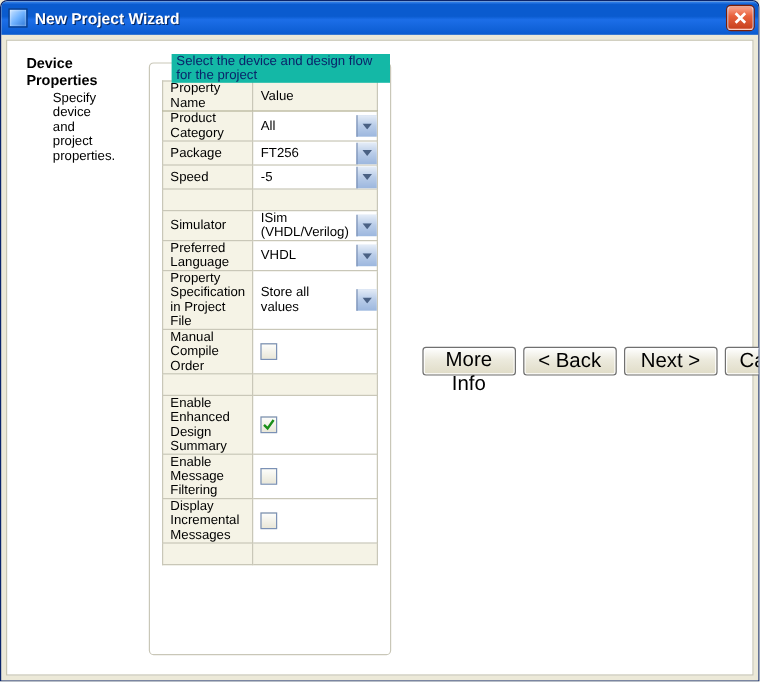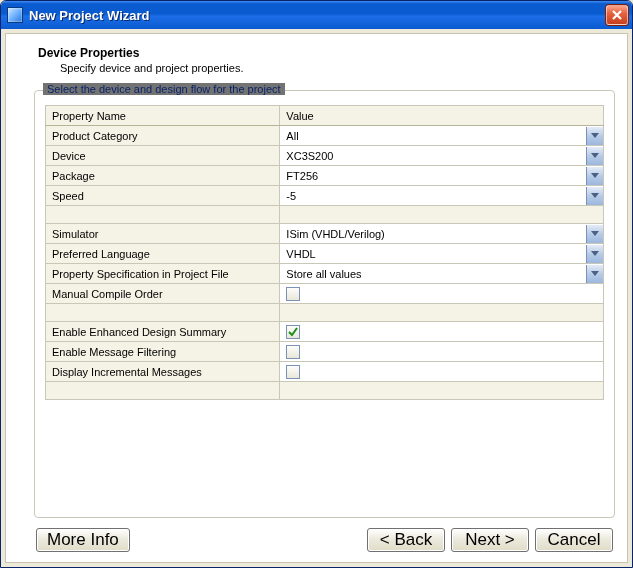--- a/index.html
+++ b/index.html
@@ -55,40 +55,40 @@
   }
   .closebtn svg { width: 12px; height: 12px; }
   .closebtn path { stroke: #fff; stroke-width: 2.2; fill: none; }
 
   .content {
     flex: 1;
     background: #fff;
     margin: 4px;
     border: 1px solid #c7c5b2;
     display: flex;
-    flex-direction: column;
-    padding: 12px 0 10px 16px;
+    flex-direction: row;
+    padding: 12px 0 10px 0;
   }
   .heading { padding: 0 16px 10px 16px; }
   .heading h1 { font-size: 12px; font-weight: bold; margin: 0 0 2px 0; color: #000; }
   .heading p { margin: 0 0 0 22px; color: #000; font-size: 11px; }
 
   .groupbox {
     margin: 6px 12px 6px 12px;
     border: 1px solid #c9c7b8;
     border-radius: 4px;
     position: relative;
     padding: 14px 10px 10px 10px;
     flex: 1;
     background: #fff;
   }
   .groupbox .legend {
     position: absolute;
-    top: -8px; left: 8px;
-    background: #737373;
+    top: -8px; left: 18px;
+    background: #14b8a6;
     padding: 0 4px;
     color: #0a246a;
   }
 
   table.props {
     width: 100%;
     border-collapse: collapse;
     background: #f5f3e6;
   }
   table.props td {
@@ -191,33 +191,20 @@
                   <div class="txt">All</div>
                   <div class="droparrow">
                     <svg viewBox="0 0 8 5">
                       <polygon points="0,0 8,0 4,5"></polygon>
                     </svg>
                   </div>
                 </div>
               </td>
             </tr>
             <tr>
-              <td class="namecell">Device</td>
-              <td class="valcell">
-                <div class="fieldwrap">
-                  <div class="txt">XC3S200</div>
-                  <div class="droparrow">
-                    <svg viewBox="0 0 8 5">
-                      <polygon points="0,0 8,0 4,5"></polygon>
-                    </svg>
-                  </div>
-                </div>
-              </td>
-            </tr>
-            <tr>
               <td class="namecell">Package</td>
               <td class="valcell">
                 <div class="fieldwrap">
                   <div class="txt">FT256</div>
                   <div class="droparrow">
                     <svg viewBox="0 0 8 5">
                       <polygon points="0,0 8,0 4,5"></polygon>
                     </svg>
                   </div>
                 </div>

